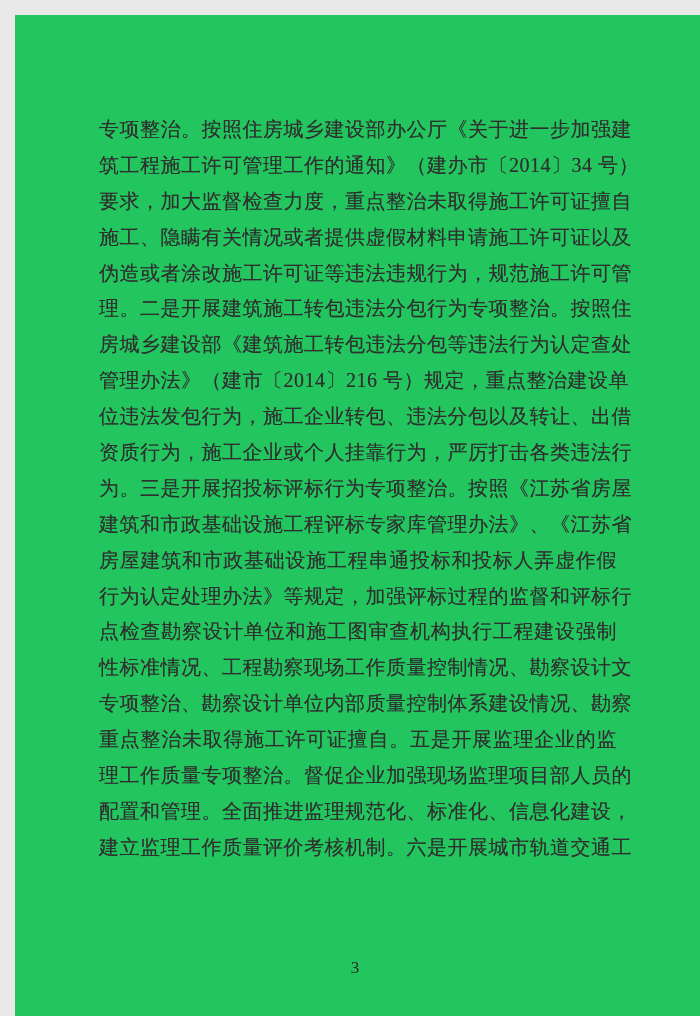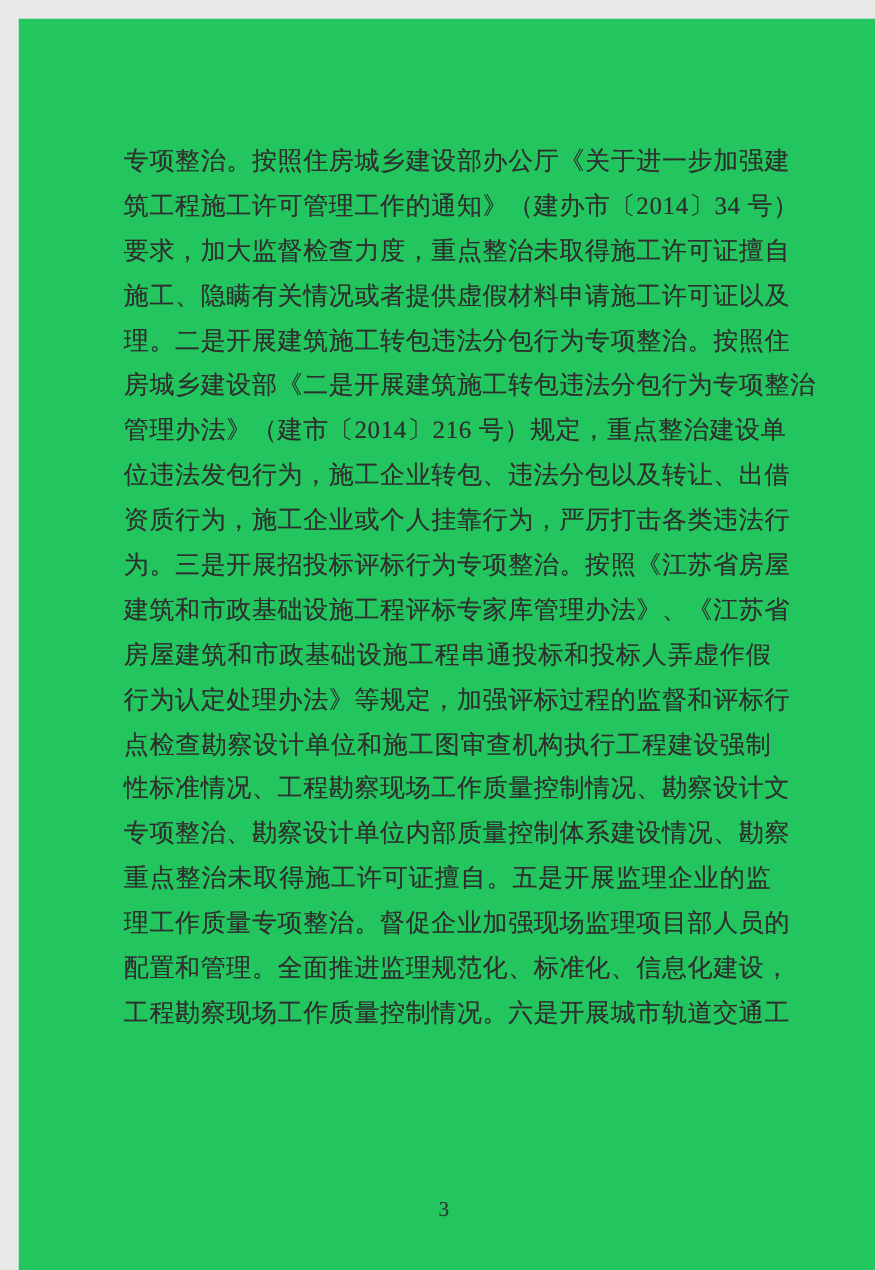--- a/index.html
+++ b/index.html
@@ -52,35 +52,36 @@
 </head>
 <body>
 
 <div class="scan-page">
 
   <div class="text-block">
     <div class="text-line">专项整治。按照住房城乡建设部办公厅《关于进一步加强建</div>
     <div class="text-line">筑工程施工许可管理工作的通知》（建办市〔2014〕34 号）</div>
     <div class="text-line">要求，加大监督检查力度，重点整治未取得施工许可证擅自</div>
     <div class="text-line">施工、隐瞒有关情况或者提供虚假材料申请施工许可证以及</div>
+    <div class="text-line">伪造或者涂改施工许可证等违法违规行为，规范施工许可管</div>
     <div class="text-line">理。二是开展建筑施工转包违法分包行为专项整治。按照住</div>
-    <div class="text-line">房城乡建设部《二是开展建筑施工转包违法分包行为专项整治</div>
+    <div class="text-line">房城乡建设部《建筑施工转包违法分包等违法行为认定查处</div>
     <div class="text-line">管理办法》（建市〔2014〕216 号）规定，重点整治建设单</div>
     <div class="text-line">位违法发包行为，施工企业转包、违法分包以及转让、出借</div>
     <div class="text-line">资质行为，施工企业或个人挂靠行为，严厉打击各类违法行</div>
     <div class="text-line">为。三是开展招投标评标行为专项整治。按照《江苏省房屋</div>
     <div class="text-line">建筑和市政基础设施工程评标专家库管理办法》、《江苏省</div>
     <div class="text-line">房屋建筑和市政基础设施工程串通投标和投标人弄虚作假</div>
     <div class="text-line">行为认定处理办法》等规定，加强评标过程的监督和评标行</div>
     <div class="text-line">点检查勘察设计单位和施工图审查机构执行工程建设强制</div>
     <div class="text-line">性标准情况、工程勘察现场工作质量控制情况、勘察设计文</div>
     <div class="text-line">专项整治、勘察设计单位内部质量控制体系建设情况、勘察</div>
     <div class="text-line">重点整治未取得施工许可证擅自。五是开展监理企业的监</div>
     <div class="text-line">理工作质量专项整治。督促企业加强现场监理项目部人员的</div>
     <div class="text-line">配置和管理。全面推进监理规范化、标准化、信息化建设，</div>
-    <div class="text-line">工程勘察现场工作质量控制情况。六是开展城市轨道交通工</div>
+    <div class="text-line">建立监理工作质量评价考核机制。六是开展城市轨道交通工</div>
   </div>
 
   <div class="page-footer">
     <span class="page-number">3</span>
   </div>
 
 </div>
 
 </body></html>

